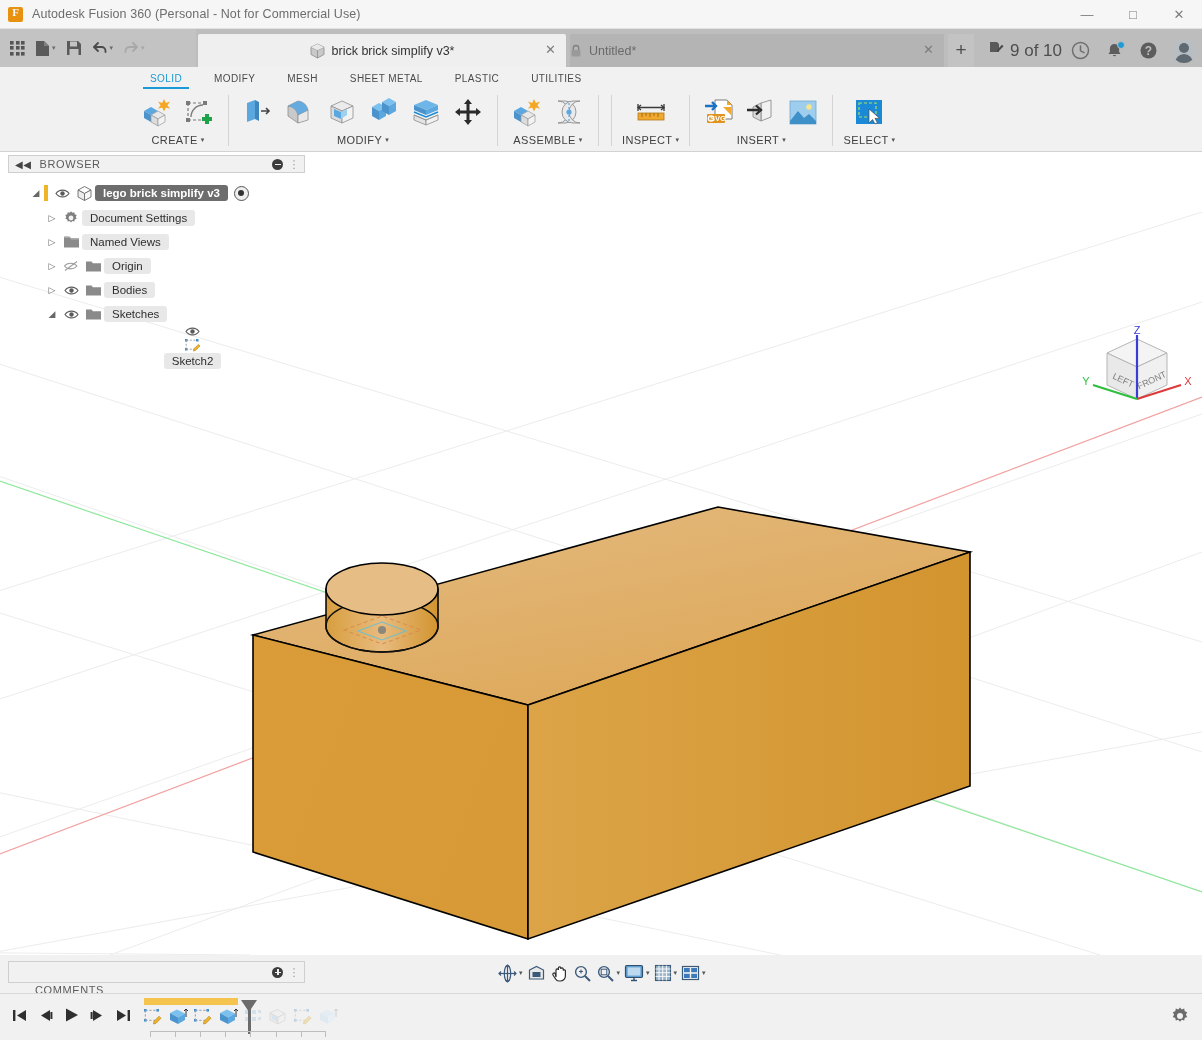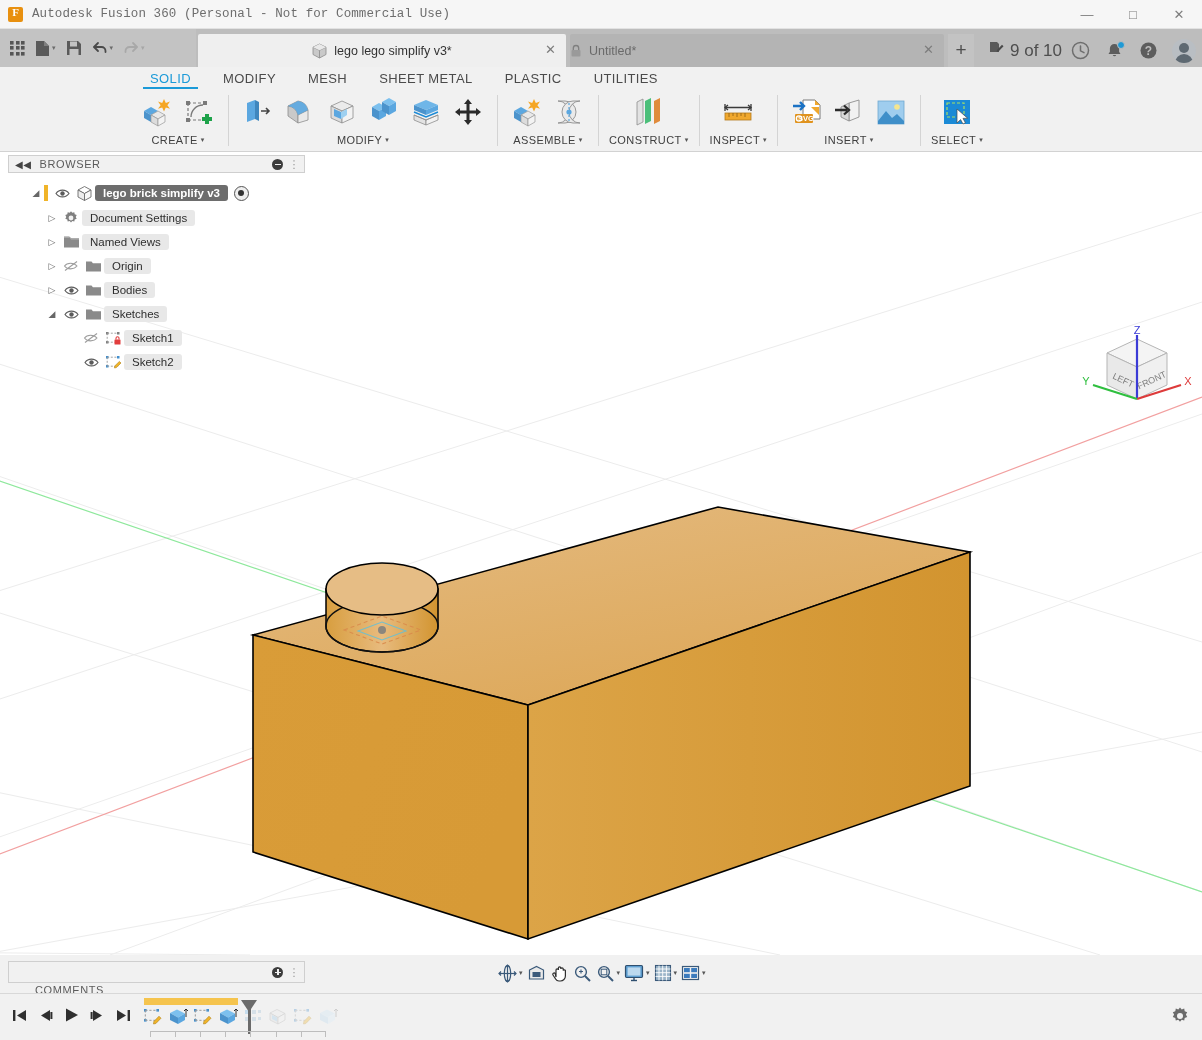--- a/index.html
+++ b/index.html
@@ -20,21 +20,21 @@
     display:flex; align-items:center;
   }
   .title-logo {
     width:15px;height:15px;margin-left:8px;margin-right:9px;
     background:#e8900f; border-radius:2px; position:relative; flex:none;
   }
   .title-logo:after{
     content:"F"; position:absolute; left:0; top:-1px; width:15px; text-align:center;
     font-size:11px; font-weight:bold; color:#fff; font-family:"Liberation Serif",serif;
   }
-  .title-text { font-size:12.5px; color:#6d6d6d; letter-spacing:.1px;font-family:Liberation Mono, monospace; }
+  .title-text { font-size:12.5px; color:#6d6d6d; letter-spacing:.1px; }
   .win-controls { position:absolute; right:0; top:0; height:29px; display:flex; }
   .win-btn {
     width:46px;height:29px;display:flex;align-items:center;justify-content:center;
     color:#7d7d7d; font-size:13px;
   }
 
   
   .tabstrip {
     position:absolute; left:0; top:29px; width:1202px; height:38px;
     background:#bdbdbd;
@@ -109,21 +109,21 @@
   }
   .design-btn {
     position:absolute; left:12px; top:10px; width:112px; height:57px;
     border:1px solid #c8c8c8; border-radius:3px; background:#f1f1f1;
     display:flex; align-items:center; justify-content:center; gap:5px;
     font-size:12px; font-weight:bold; color:#333; letter-spacing:.3px;
   }
   .ribbon-tabs { position:absolute; left:134px; top:0px; height:22px; display:flex; }
   .rtab {
     height:22px; padding:0 16px; display:flex; align-items:center;
-    font-size:13px; color:#4b4b4b; letter-spacing:.4px; position:relative;
+    font-size:10px; color:#4b4b4b; letter-spacing:.4px; position:relative;
   }
   .rtab.active { color:#1b9ad8; }
   .rtab.active:after {
     content:""; position:absolute; left:9px; right:9px; bottom:0; height:2.5px; background:#1b9ad8;
   }
   .panels { position:absolute; left:134px; top:24px; height:61px; display:flex; align-items:flex-start; }
   .panel { display:flex; flex-direction:column; align-items:center; position:relative; padding:0 4px; }
   .panel-icons { display:flex; align-items:center; gap:4px; height:40px; padding-top:2px; }
   .panel-label {
     font-size:11px; color:#404040; letter-spacing:.4px; display:flex; align-items:center; gap:3px;
@@ -273,21 +273,21 @@
 
     <div class="doc-tab active" style="left:198px; width:368px; justify-content:center;">
       <span class="tab-ico">
         <svg width="15" height="16" viewBox="0 0 15 16">
             <path d="M7.5 1 L14 4.2 L14 11.5 L7.5 15 L1 11.5 L1 4.2 Z" fill="#c9c9c9" stroke="#8c8c8c" stroke-width="0.8"></path>
             <path d="M1 4.2 L7.5 7.3 L14 4.2" fill="none" stroke="#8c8c8c" stroke-width="0.8"></path>
             <path d="M7.5 7.3 V15" fill="none" stroke="#8c8c8c" stroke-width="0.8"></path>
             <path d="M1 4.2 L7.5 1 L14 4.2 L7.5 7.3 Z" fill="#e9e9e9"></path>
           </svg>
       </span>
-      <span class="tab-label">lego lego simplify v3*</span>
+      <span class="tab-label">brick brick simplify v3*</span>
       <span class="tab-close">✕</span>
     </div>
 
     <div class="doc-tab inactive" style="left:570px; width:374px; justify-content:flex-start;">
       <span class="tab-ico">
         <svg width="12" height="14" viewBox="0 0 12 14">
             <path d="M3.3 6 V4.2 a2.7 2.7 0 0 1 5.4 0 V6" fill="none" stroke="#7f7f7f" stroke-width="1.3"></path>
             <rect x="1.5" y="6" width="9" height="6.6" rx="1" fill="#9a9a9a"></rect>
           </svg>
       </span>
@@ -462,35 +462,20 @@
           </div>
         </div>
         <div class="panel-label">
           <span>ASSEMBLE</span>
           <span class="caret">▾</span>
         </div>
       </div>
 
       <div class="sep"></div>
 
-      <div class="panel">
-        <div class="panel-icons">
-          <div class="ic">
-            <svg width="32" height="30" viewBox="0 0 32 30">
-              <path d="M4 5 L10 2 V25 L4 28 Z" fill="#e2e2e2" stroke="#8e8e8e" stroke-width="0.8"></path>
-              <path d="M12 4 L18 1 V24 L12 27 Z" fill="#4cbf7a"></path>
-              <path d="M21 4 L27 1 V24 L21 27 Z" fill="#e08b3c"></path>
-            </svg>
-          </div>
-        </div>
-        <div class="panel-label">
-          <span>CONSTRUCT</span>
-          <span class="caret">▾</span>
-        </div>
-      </div>
 
       <div class="sep"></div>
 
       <div class="panel">
         <div class="panel-icons">
           <div class="ic">
             <svg width="34" height="30" viewBox="0 0 34 30">
               <path d="M4 7 V14 M30 7 V14 M4 10.5 H30" stroke="#3b3b3b" stroke-width="1.3" fill="none"></path>
               <path d="M7 8 L4 10.5 L7 13 M27 8 L30 10.5 L27 13" stroke="#3b3b3b" stroke-width="1.3" fill="none"></path>
               <rect x="4" y="16" width="26" height="7" fill="#f0a82e" stroke="#b4791b" stroke-width="0.8"></rect>
@@ -741,41 +726,22 @@
           </svg>
       </span>
       <span class="tico">
         <svg width="17" height="14" viewBox="0 0 17 14">
             <path d="M1 2.5 h5.5 l1.4 1.8 H16 V12.5 H1 Z" fill="#8a8a8a"></path>
           </svg>
       </span>
       <span class="tlabel">Sketches</span>
     </div>
 
-    <div class="trow" style="padding-left:72px;">
-      <span class="eye">
-        <svg width="16" height="12" viewBox="0 0 16 12">
-            <path d="M1.5 6 C4 2.2, 11 2.2, 14 6 C11 9.8, 4 9.8, 1.5 6 Z" fill="none" stroke="#9e9e9e" stroke-width="1.05"></path>
-            <path d="M2 10.5 L14 1.5" stroke="#9e9e9e" stroke-width="1.2"></path>
-          </svg>
-      </span>
-      <span class="tico">
-        <svg width="17" height="16" viewBox="0 0 17 16">
-          <rect x="1" y="2" width="2.5" height="2.5" fill="#7e7e7e"></rect>
-          <rect x="12" y="2" width="2.5" height="2.5" fill="#7e7e7e"></rect>
-          <rect x="1" y="11" width="2.5" height="2.5" fill="#7e7e7e"></rect>
-          <path d="M2.2 3.2 H13.2 M2.2 3.2 V12.2 M2.2 12.2 H13.2" stroke="#9a9a9a" stroke-width="0.9" fill="none" stroke-dasharray="2 1.6"></path>
-          <rect x="9.5" y="9.5" width="6" height="5" rx="0.6" fill="#e23d3d"></rect>
-          <path d="M11 9.5 V8.2 a1.5 1.5 0 0 1 3 0 V9.5" fill="none" stroke="#e23d3d" stroke-width="1.1"></path>
-        </svg>
-      </span>
-      <span class="tlabel">Sketch1</span>
-    </div>
-
-    <div class="trow" style="padding-left:72px;">
+
+    <div class="trow" style="padding-left:72px;flex-direction:column;">
       <span class="eye">
         <svg width="15" height="11" viewBox="0 0 15 11">
             <path d="M1 5.5 C4 1, 11 1, 14 5.5 C11 10, 4 10, 1 5.5 Z" fill="none" stroke="#5b5b5b" stroke-width="1.1"></path>
             <circle cx="7.5" cy="5.5" r="2.2" fill="#5b5b5b"></circle>
           </svg>
       </span>
       <span class="tico">
         <svg width="17" height="16" viewBox="0 0 17 16">
           <rect x="1" y="2" width="2.5" height="2.5" fill="#3f8fd0"></rect>
           <rect x="12" y="2" width="2.5" height="2.5" fill="#3f8fd0"></rect>

